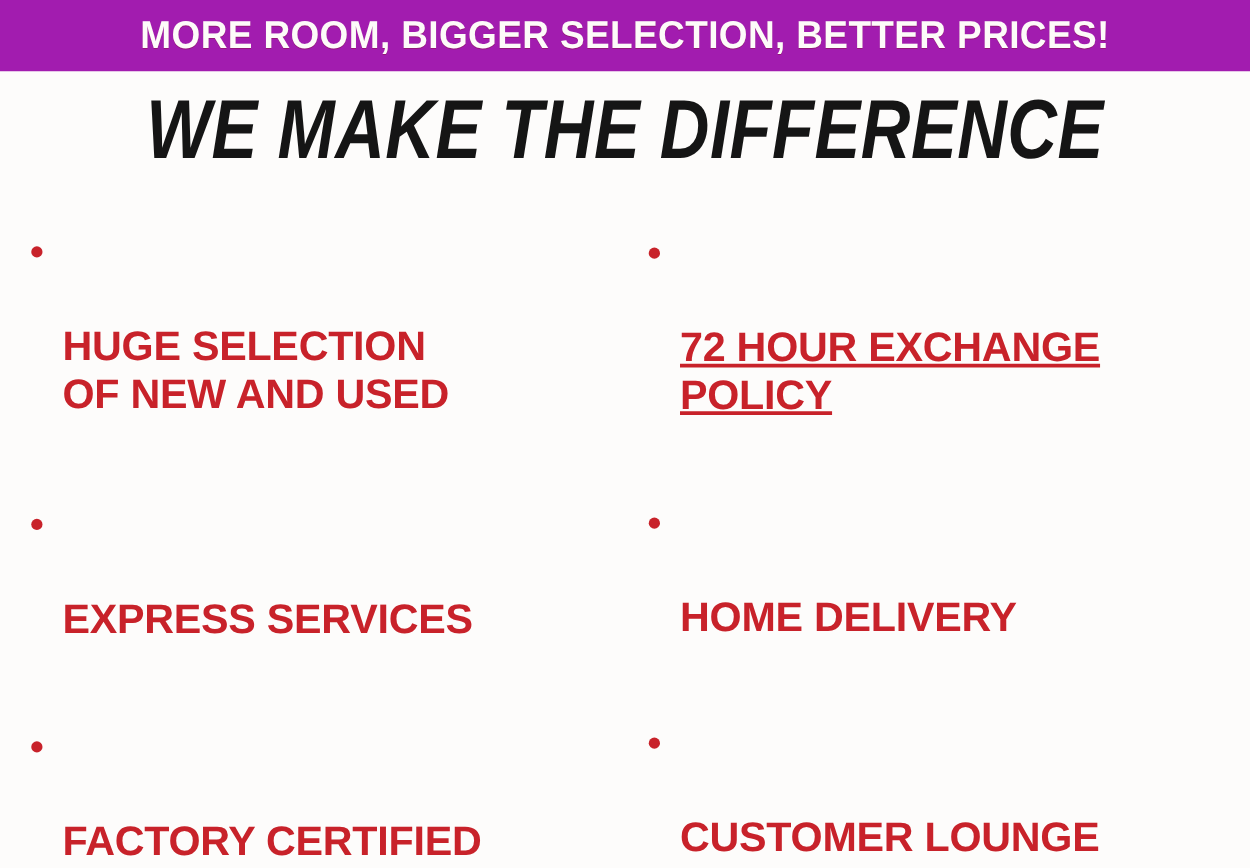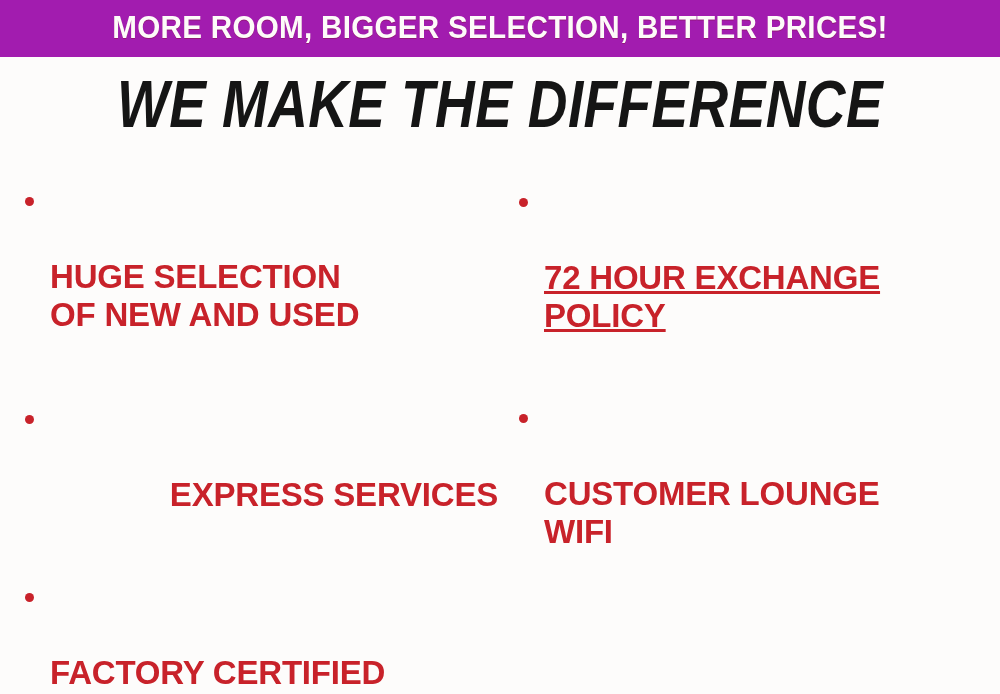--- a/index.html
+++ b/index.html
@@ -106,21 +106,21 @@
     height: 9px;
     background: #c8222a;
     border-radius: 50%;
   }
   .bullet-item .txt {
     display: block;
   }
 
   
   #col-left  .bullet-item:nth-child(1) { margin-top: 12px; }
-  #col-left  .bullet-item:nth-child(2) { margin-top: 28px; text-align: right; }
+  #col-left  .bullet-item:nth-child(2) { margin-top: 28px; }
   #col-left  .bullet-item:nth-child(3) { margin-top: 26px; }
   #col-left  .bullet-item:nth-child(4) { margin-top: 25px; }
   #col-left  .bullet-item:nth-child(5) { margin-top: 28px; }
 
   #col-right .bullet-item:nth-child(1) { margin-top: 13px; text-decoration: underline; }
   #col-right .bullet-item:nth-child(2) { margin-top: 26px; }
   #col-right .bullet-item:nth-child(3) { margin-top: 24px; }
   #col-right .bullet-item:nth-child(4) { margin-top: 26px; }
   #col-right .bullet-item:nth-child(5) { margin-top: 25px; }
   #col-right .bullet-item:nth-child(6) { margin-top: 24px; }
@@ -157,20 +157,24 @@
     </div>
 
     <div class="column" id="col-right">
       <div class="bullet-item">
         <span class="dot"></span>
         <span class="txt">72 HOUR EXCHANGE
 POLICY</span>
       </div>
       <div class="bullet-item">
         <span class="dot"></span>
+        <span class="txt">HOME DELIVERY</span>
+      </div>
+      <div class="bullet-item">
+        <span class="dot"></span>
         <span class="txt">CUSTOMER LOUNGE
 WIFI</span>
       </div>
 
     </div>
 
   </div>
 </div>
 
 </body></html>

